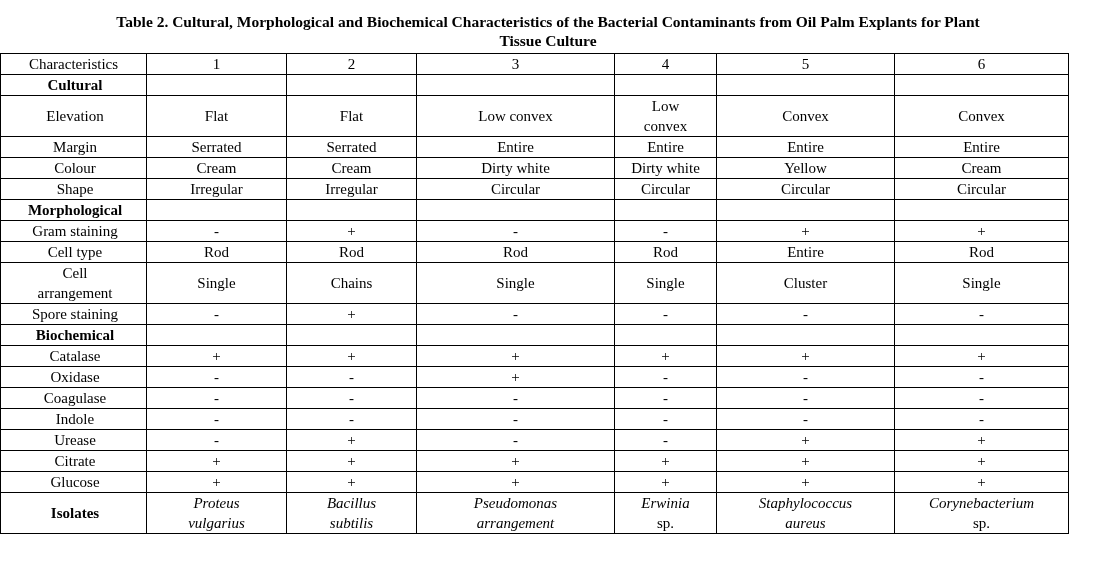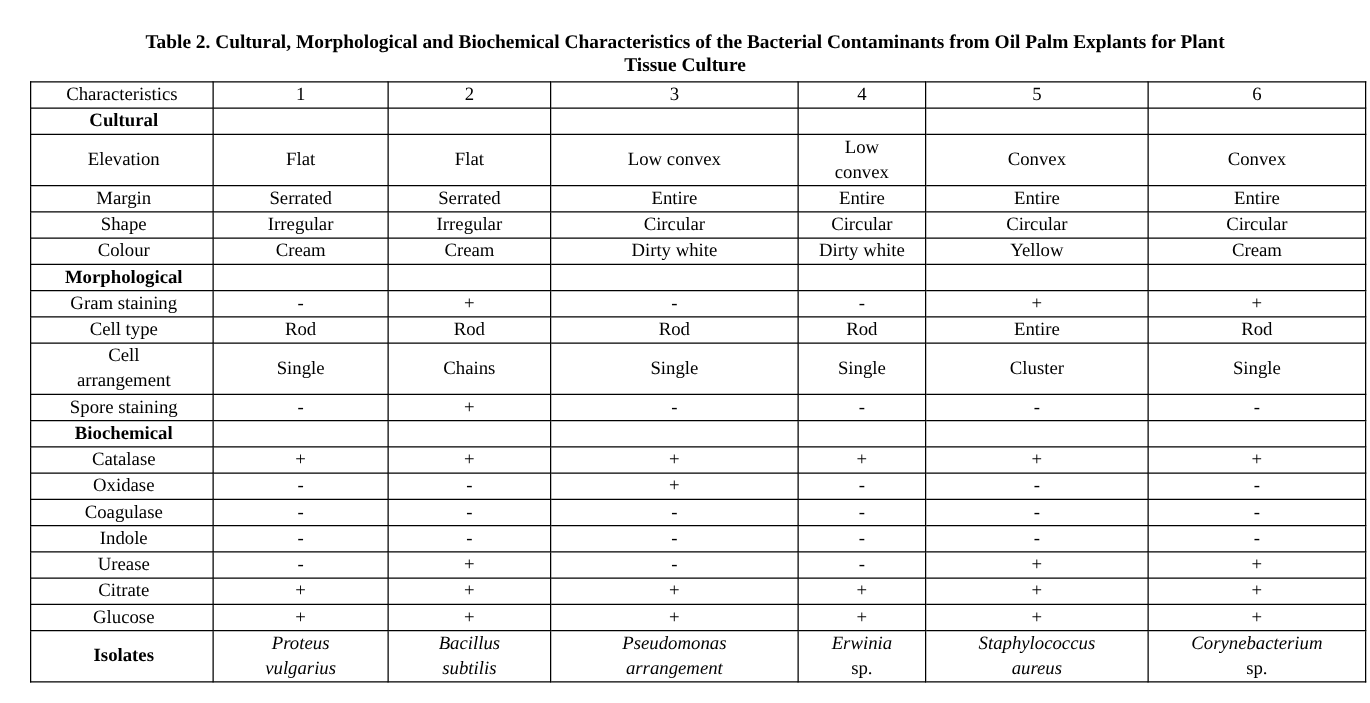--- a/index.html
+++ b/index.html
@@ -10,31 +10,31 @@
     color: #000000;
   }
   .page {
     position: relative;
     width: 1096px;
     height: 562px;
     background: #ffffff;
     overflow: hidden;
   }
   .caption {
-    padding-top: 24px;
+    padding-top: 12px;
     text-align: center;
     font-weight: bold;
     font-size: 15.5px;
     line-height: 19px;
   }
   table.char-table {
     border-collapse: collapse;
     table-layout: fixed;
     width: 1068px;
-    margin-left: 24px;
+    margin-left: 0;
     margin-top: 3px;
   }
   .col-label { width: 146px; }
   .col-c1 { width: 140px; }
   .col-c2 { width: 130px; }
   .col-c3 { width: 198px; }
   .col-c4 { width: 102px; }
   .col-c5 { width: 178px; }
   .col-c6 { width: 174px; }
   table.char-table th,
@@ -118,36 +118,36 @@
         <tr class="data">
           <td class="label">Margin</td>
           <td>Serrated</td>
           <td>Serrated</td>
           <td>Entire</td>
           <td>Entire</td>
           <td>Entire</td>
           <td>Entire</td>
         </tr>
         <tr class="data">
-          <td class="label">Shape</td>
-          <td>Irregular</td>
-          <td>Irregular</td>
-          <td>Circular</td>
-          <td>Circular</td>
-          <td>Circular</td>
-          <td>Circular</td>
-        </tr>
-        <tr class="data">
           <td class="label">Colour</td>
           <td>Cream</td>
           <td>Cream</td>
           <td>Dirty white</td>
           <td>Dirty white</td>
           <td>Yellow</td>
           <td>Cream</td>
+        </tr>
+        <tr class="data">
+          <td class="label">Shape</td>
+          <td>Irregular</td>
+          <td>Irregular</td>
+          <td>Circular</td>
+          <td>Circular</td>
+          <td>Circular</td>
+          <td>Circular</td>
         </tr>
         <tr class="section">
           <td class="label">Morphological</td>
           <td></td>
           <td></td>
           <td></td>
           <td></td>
           <td></td>
           <td></td>
         </tr>

